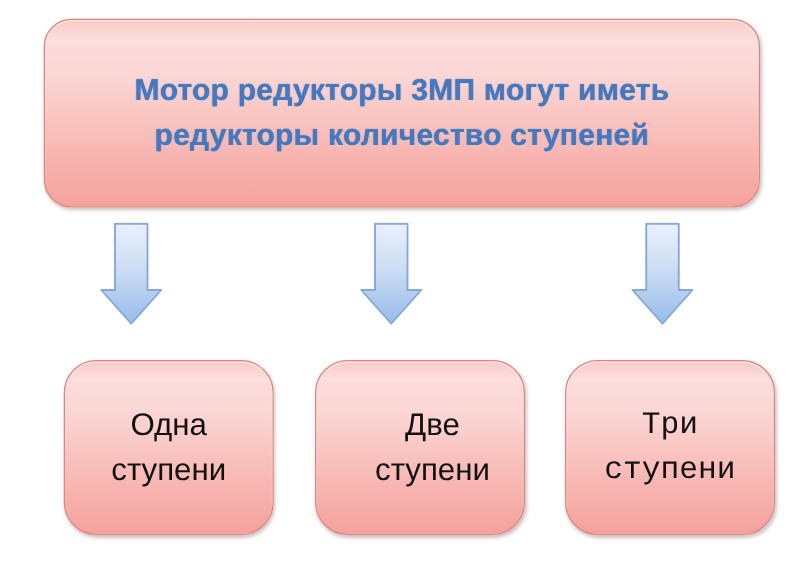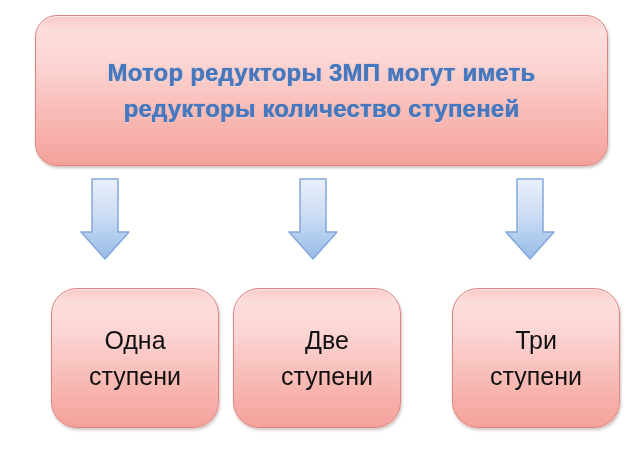--- a/index.html
+++ b/index.html
@@ -50,22 +50,22 @@
     letter-spacing: 0.2px;
     white-space: nowrap;
   }
   .stage-box {
     top: 288px;
     width: 168px;
     height: 140px;
     border-radius: 26px;
   }
   .stage-box.s1 { left: 23px; margin-left: 28px; }
-  .stage-box.s2 { left: 233px; padding-left: 20px; }
-  .stage-box.s3 { left: 452px; }
+  .stage-box.s2 { left: 252px; padding-left: 20px; }
+  .stage-box.s3 { left: 452px; font-family: Liberation Mono, monospace; }
   .stage-line {
     font-size: 25px;
     font-weight: 400;
     line-height: 36px;
     color: #111111;
     white-space: nowrap;
   }
   
   .arrow {
     position: absolute;

